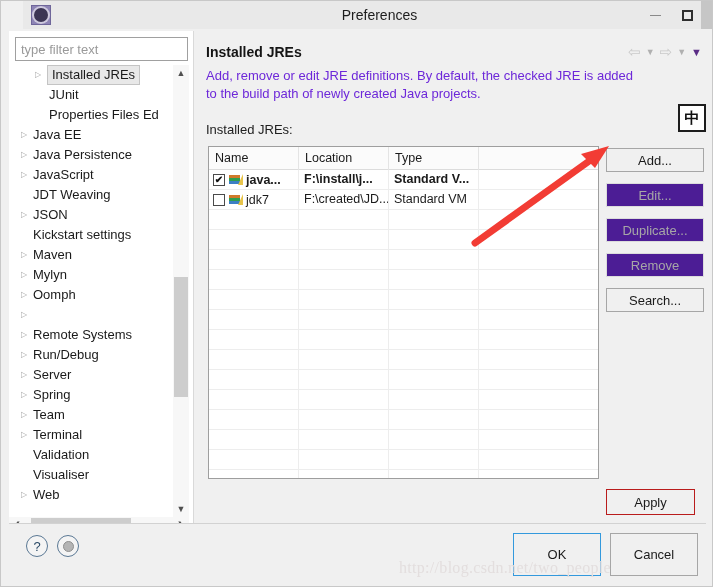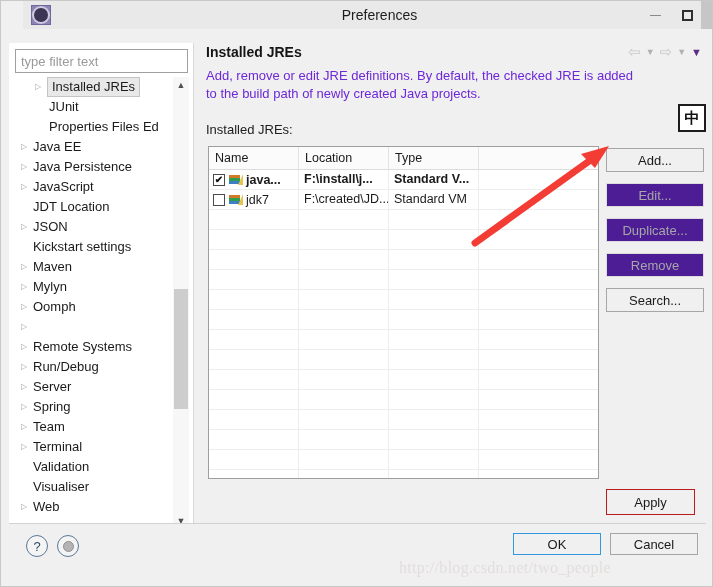--- a/index.html
+++ b/index.html
@@ -51,21 +51,21 @@
     font-size: 13px; color: #333;
   }
   #btn-min { left: 618px; width: 28px; }
   #btn-max { left: 650px; width: 28px; }
   #btn-close { left: 678px; width: 35px; background: #c6c6c6; color: #fff; font-size: 15px; }
   #btn-min .dash { width: 11px; height: 1px; background: #8a8a8a; }
   #btn-max .sq { width: 11px; height: 11px; border: 2px solid #2e2e2e; }
 
   
   #leftpane {
-    position: absolute; left: 8px; top: 42px;
+    position: absolute; left: 8px; top: 30px;
     width: 185px; height: 492px;
     background: #ffffff;
     border-right: 1px solid #d9d9d9;
   }
   #filter-box {
     position: absolute; left: 6px; top: 6px;
     width: 173px; height: 24px;
     border: 1px solid #a0a0a0;
     background: #fff;
     font-size: 13px;
@@ -278,21 +278,21 @@
     background: #f4f4f4;
   }
   #help-icon { left: 17px; }
   #restore-icon { left: 48px; }
   #restore-icon .dot {
     width: 11px; height: 11px; border-radius: 50%;
     background: #b4b4b4; border: 1px solid #8f8f8f;
   }
   #btn-ok, #btn-cancel {
     position: absolute; top: 9px;
-    width: 88px; height: 22px;
+    width: 88px; height: 43px;
     font-size: 13px; color: #1a1a1a;
     background: #f0f0f0;
     display: flex; align-items: center; justify-content: center;
     font-family: "Liberation Sans", sans-serif;
   }
   #btn-ok { left: 504px; border: 1px solid #3399dd; }
   #btn-cancel { left: 601px; border: 1px solid #a6a6a6; }
 
   #watermark {
     position: absolute; left: 398px; top: 558px;
@@ -348,21 +348,21 @@
         </div>
         <div class="tnode lv0">
           <span class="arrow">▷</span>
           <span class="lbl">Java Persistence</span>
         </div>
         <div class="tnode lv0">
           <span class="arrow">▷</span>
           <span class="lbl">JavaScript</span>
         </div>
         <div class="tnode lv0s">
-          <span class="lbl">JDT Location</span>
+          <span class="lbl">JDT Weaving</span>
         </div>
         <div class="tnode lv0">
           <span class="arrow">▷</span>
           <span class="lbl">JSON</span>
         </div>
         <div class="tnode lv0s">
           <span class="lbl">Kickstart settings</span>
         </div>
         <div class="tnode lv0">
           <span class="arrow">▷</span>

